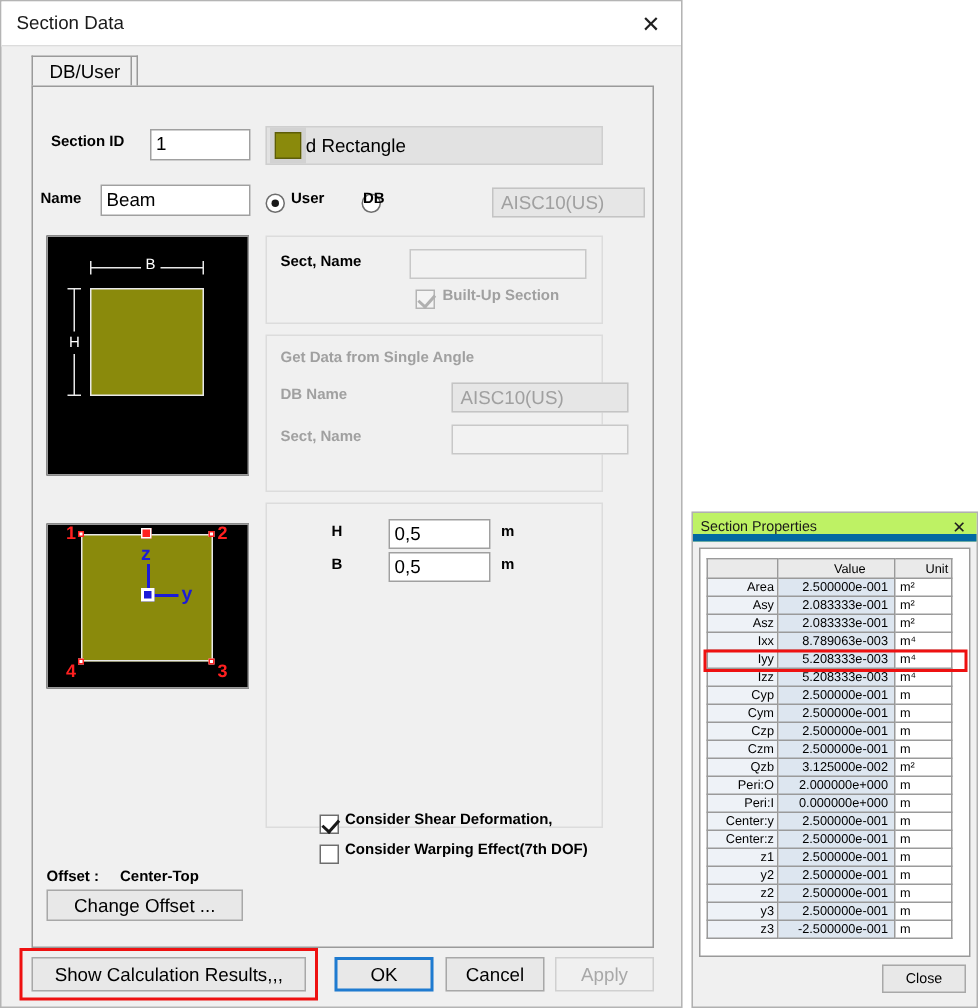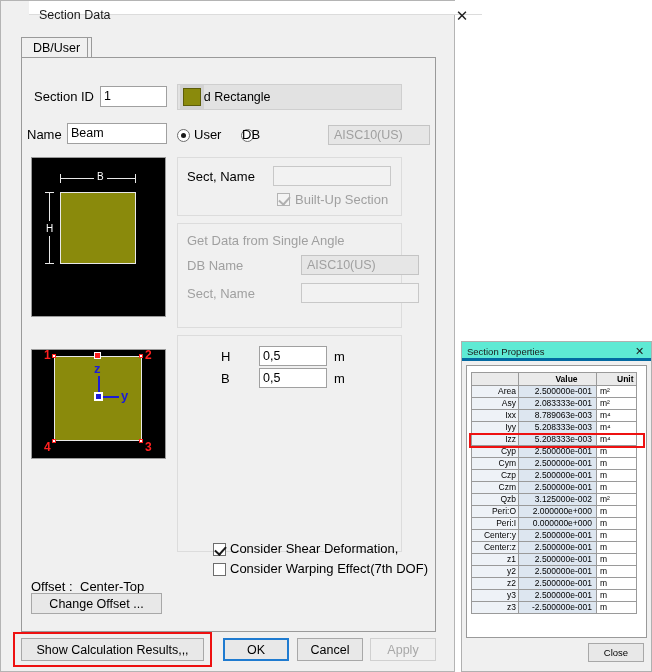--- a/index.html
+++ b/index.html
@@ -15,24 +15,23 @@
   
   .dialog {
     position: absolute;
     left: 0; top: 0;
     width: 455px; height: 672px;
     background: #f0f0f0;
     border: 1px solid #b4b4b4;
   }
   .titlebar {
     position: absolute; left: 0; top: 0;
-    width: 453px; height: 14px;
+    width: 453px; height: 30px;
     background: #ffffff;
     border-bottom: 1px solid #dcdcdc;
-    margin-left: 28px;
   }
   .titlebar-text {
     position: absolute; left: 10px; top: 7px;
     font-size: 12.5px; color: #1a1a1a;
   }
   .titlebar-close {
     position: absolute; right: 6px; top: 5px;
     width: 28px; height: 20px;
     font-size: 15px; color: #202020;
     display: flex; align-items: center; justify-content: center;
@@ -57,21 +56,21 @@
     position: absolute; left: 66px; top: 1px;
     width: 1px; height: 19px; background: #9a9a9a;
   }
   .tabpanel {
     position: absolute; left: 20px; top: 56px;
     width: 415px; height: 575px;
     background: #f0f0f0;
     border: 1px solid #9a9a9a;
   }
 
-  .lbl { position: absolute; font-size: 13px; color: #000; white-space: nowrap; }
+  .lbl { position: absolute; font-size: 10px; color: #000; white-space: nowrap; font-weight: bold; }
   .lbl.dim { color: #a0a0a0; }
 
   .txtin {
     position: absolute;
     background: #ffffff;
     border: 1px solid #a0a0a0;
     font-family: "Liberation Sans", sans-serif;
     font-size: 12.5px; color: #000;
     padding: 1px 3px;
     line-height: 1;
@@ -201,21 +200,21 @@
   .propwin {
     position: absolute;
     left: 461px; top: 341px;
     width: 191px; height: 331px;
     background: #f0f0f0;
     border: 1px solid #b0b0b0;
   }
   .prop-title {
     position: absolute; left: 0; top: 0;
     width: 189px; height: 19px;
-    background: #5eead4; border-bottom: 3px solid #0369a1;
+    background: #bef264; border-bottom: 5px solid #0369a1;
   }
   .prop-title-text {
     position: absolute; left: 5px; top: 4px;
     font-size: 9.5px; color: #1a1a1a;
   }
   .prop-close {
     position: absolute; right: 4px; top: 2px;
     width: 15px; height: 14px;
     font-size: 11px; color: #202020;
     display: flex; align-items: center; justify-content: center;
@@ -238,21 +237,21 @@
   table.props th, table.props td {
     border: 1px solid #9a9a9a;
     height: 12px;
     padding: 0 2px;
     line-height: 11px;
     white-space: nowrap;
     overflow: hidden;
   }
   table.props th {
     background: #eaeaea;
-    font-weight: bold;
+    font-weight: normal;
     text-align: center;
     color: #000;
     height: 13px;
     padding-left: 20px;
   }
   table.props td.name {
     width: 47px;
     background: #eef2f7;
     text-align: right;
     color: #000;
@@ -412,20 +411,25 @@
               <td class="name">Area</td>
               <td class="val">2.500000e-001</td>
               <td class="unit">m²</td>
             </tr>
             <tr>
               <td class="name">Asy</td>
               <td class="val">2.083333e-001</td>
               <td class="unit">m²</td>
             </tr>
             <tr>
+              <td class="name">Asz</td>
+              <td class="val">2.083333e-001</td>
+              <td class="unit">m²</td>
+            </tr>
+            <tr>
               <td class="name">Ixx</td>
               <td class="val">8.789063e-003</td>
               <td class="unit">m⁴</td>
             </tr>
             <tr>
               <td class="name">Iyy</td>
               <td class="val">5.208333e-003</td>
               <td class="unit">m⁴</td>
             </tr>
             <tr>

